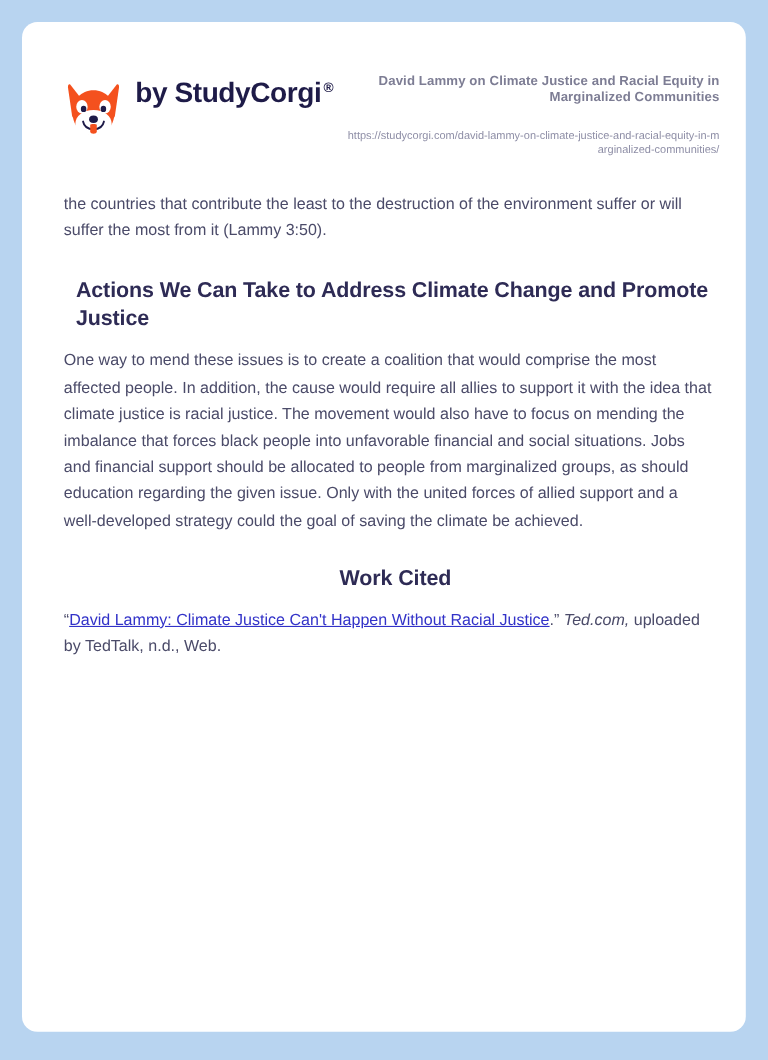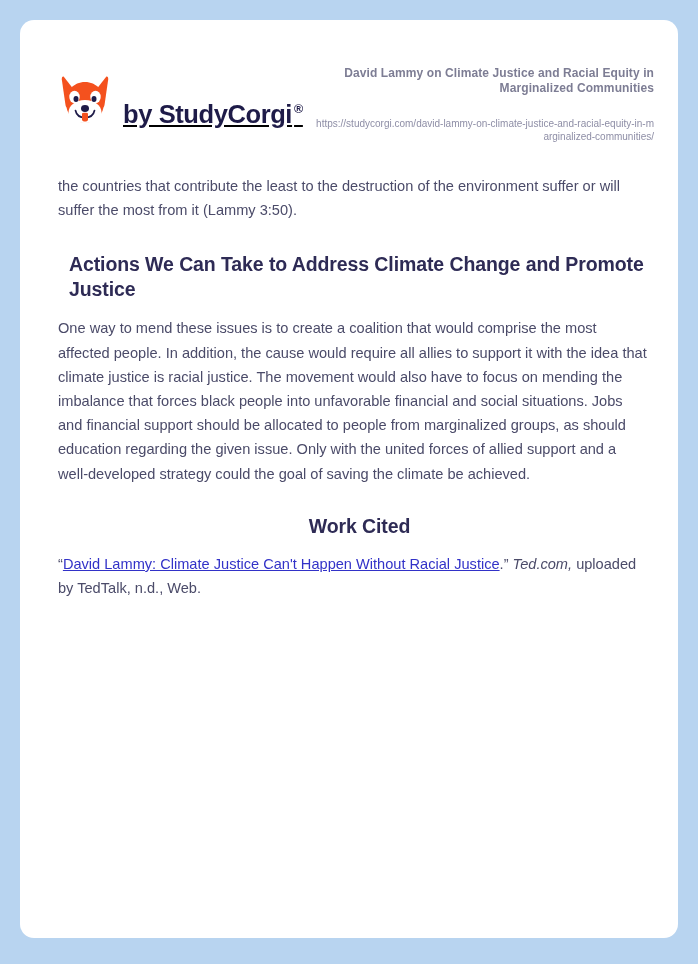--- a/index.html
+++ b/index.html
@@ -32,22 +32,21 @@
     top: 0;
     width: 658px;
     height: 132px;
   }
 
   .brand {
     position: absolute;
     left: 38px;
     top: 53px;
     display: flex;
-    align-items: flex-end;
-    text-decoration: underline;
+    align-items: flex-start;
   }
   .brand-logo {
     width: 54px;
     height: 54px;
     flex: none;
     display: block;
   }
   .brand-word {
     margin-left: 11px;
     font-size: 25.5px;

